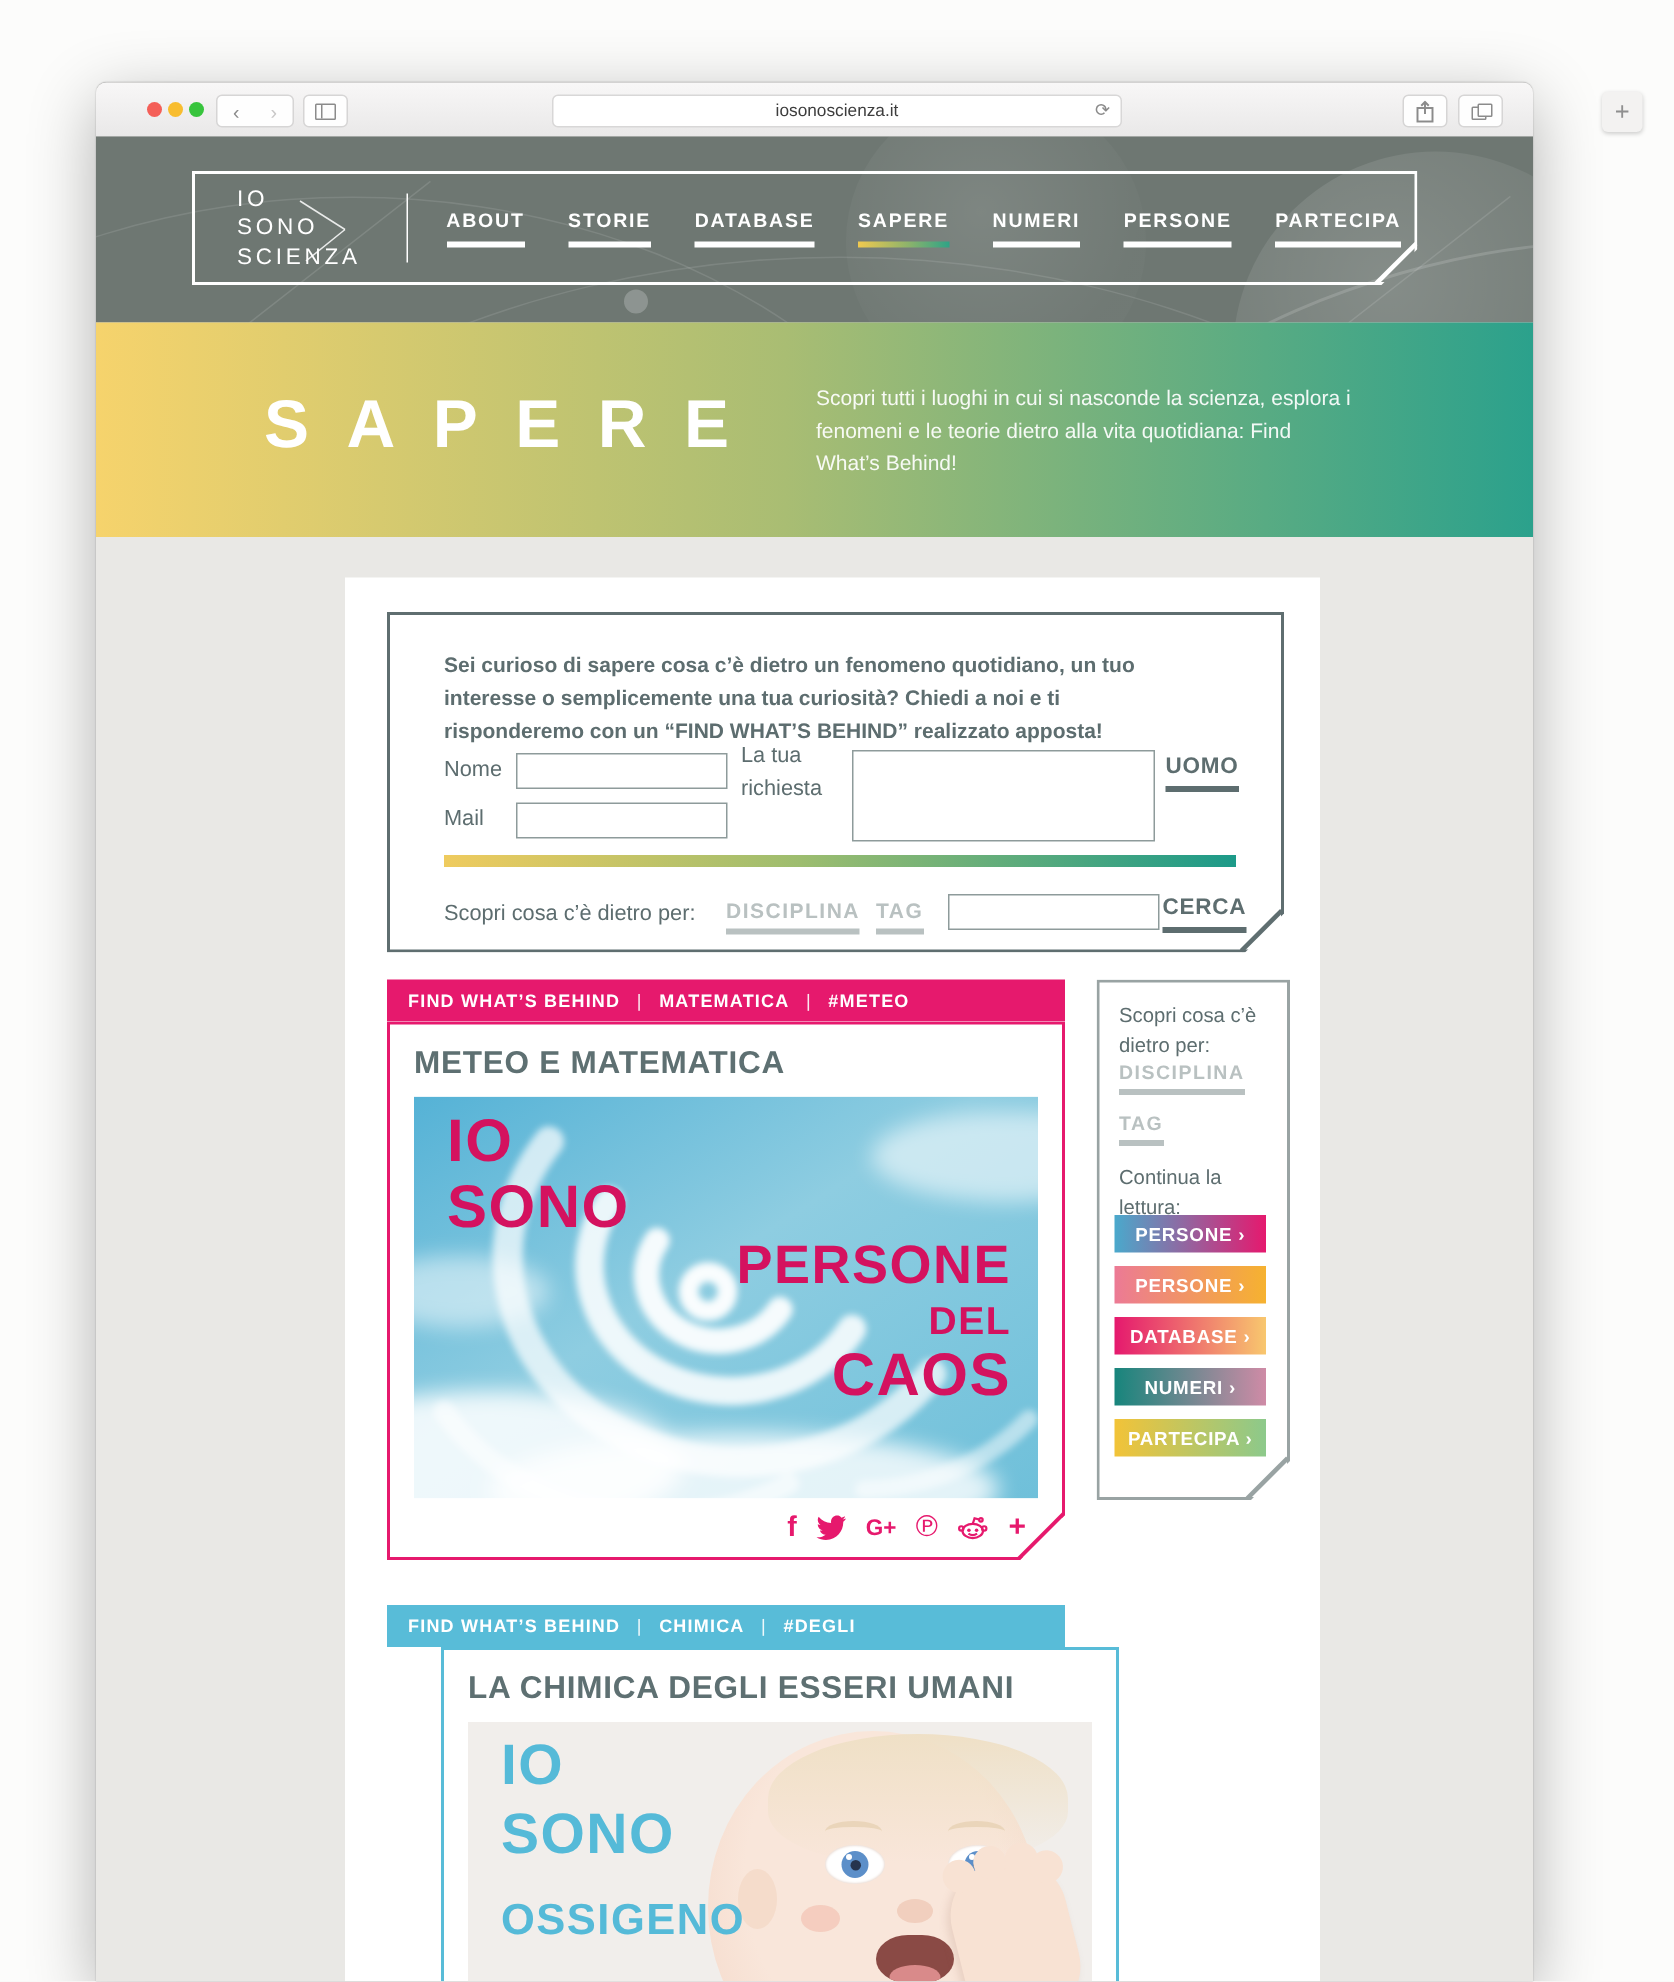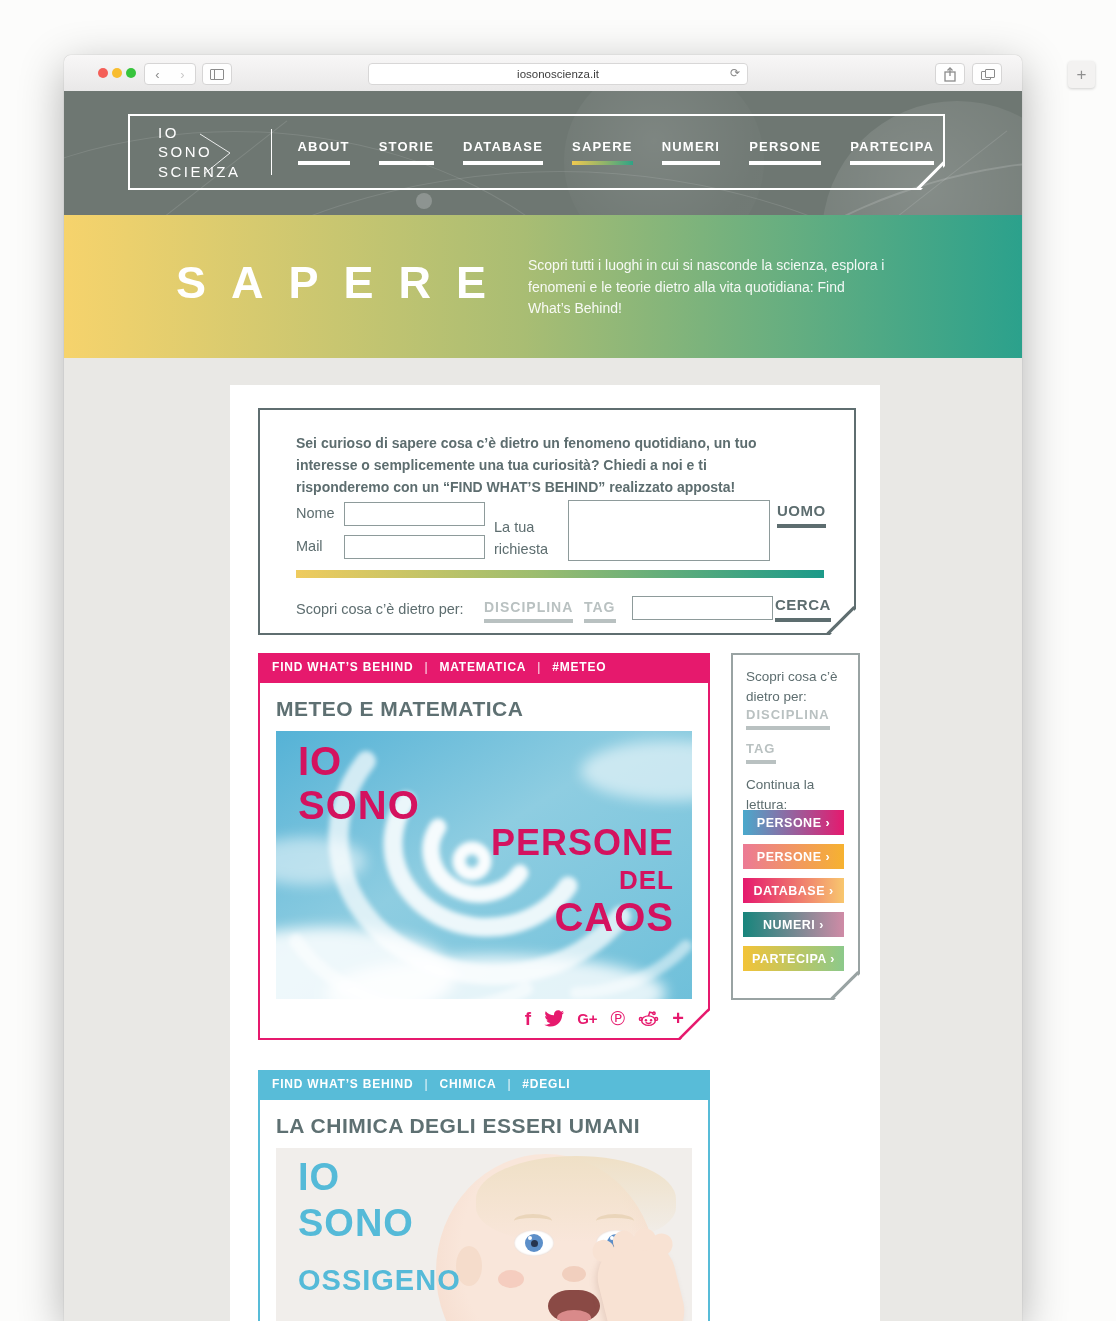--- a/index.html
+++ b/index.html
@@ -52,21 +52,21 @@
   .logo svg{position:absolute;left:0;top:0;pointer-events:none;}
   .logo-divider{width:1px;height:46px;background:#fff;margin:0 26px 0 30px;}
   .mainnav{display:flex;gap:29px;}
   .nav-item{color:#fff;font-size:13px;font-weight:bold;letter-spacing:1.2px;text-align:center;}
   .nav-item .ul{height:3.5px;background:#fff;margin-top:7px;}
   .nav-item.active .ul{background:linear-gradient(90deg,#f0c94f,#8db36b 55%,#2fa386);}
   
   .hero{position:absolute;left:0;top:160px;width:100%;height:143px;
         background:linear-gradient(90deg,#f6d36c,#a9bd73 48%,#2ba18c);}
   .hero-title{position:absolute;left:112px;top:42px;color:#fff;font-size:45px;font-weight:bold;letter-spacing:25px;}
-  .hero-desc{position:absolute;left:464px;top:40px;width:362px;color:rgba(255,255,255,.92);font-size:14px;line-height:1.55;}
+  .hero-desc{position:absolute;left:480px;top:40px;width:362px;color:rgba(255,255,255,.92);font-size:14px;line-height:1.55;}
   
   .white-col{position:absolute;left:166px;top:330px;width:650px;bottom:0;background:#fff;}
   .cutbox{position:absolute;background:#fff;}
   
   .ask{left:194px;top:353px;width:594px;height:223px;border:2px solid #5f6e70;
        clip-path:polygon(0 0,100% 0,100% calc(100% - 26px),calc(100% - 26px) 100%,0 100%);}
   .ask .diag{position:absolute;right:-6px;bottom:11px;width:38px;height:3px;background:#5f6e70;transform:rotate(-45deg);}
   .ask-intro{position:absolute;left:36px;top:22px;width:505px;font-size:14px;font-weight:bold;color:#5d6d6f;line-height:1.58;}
   .flabel{position:absolute;font-size:14.5px;color:#5d6d6f;}
   .finput{position:absolute;border:1px solid #8e9b9b;background:#fff;height:22px;width:131px;padding:0 4px;font-size:13px;color:#444;}
@@ -81,21 +81,21 @@
   
   .cardbar{position:absolute;left:194px;width:452px;height:28px;display:flex;align-items:center;color:#fff;
            font-size:12px;font-weight:bold;letter-spacing:.8px;padding-left:14px;box-sizing:border-box;}
   .bar-pink{background:#e6196d;}
   .bar-blue{background:#58bcd8;}
   .cardbar .pipe{margin:0 11px;font-weight:400;opacity:.9;}
   .cardbody{position:absolute;left:194px;width:452px;background:#fff;box-sizing:border-box;}
   .body1{top:626px;height:359px;border:2px solid #e6196d;
          clip-path:polygon(0 0,100% 0,100% calc(100% - 30px),calc(100% - 30px) 100%,0 100%);}
   .body1 .diag{position:absolute;right:-8px;bottom:12px;width:44px;height:3px;background:#e6196d;transform:rotate(-45deg);}
-  .body2{top:1043px;height:223px;border:2px solid #58bcd8;border-bottom:none;}
+  .body2{top:1043px;height:223px;border:2px solid #58bcd8;border-bottom:none;margin-left:36px;}
   .card-title{position:absolute;left:16px;top:14px;font-size:21px;font-weight:bold;color:#5e7072;letter-spacing:.5px;}
   .artimg{position:absolute;left:16px;top:48px;width:416px;overflow:hidden;}
   .img1{height:268px;}
   .img2{height:173px;background:#f1eeeb;}
   .ovl{position:absolute;font-weight:bold;color:#d4125f;line-height:1;letter-spacing:1px;}
   .ovl.blue{color:#55bad8;}
   
   .social{position:absolute;right:24px;bottom:8px;height:24px;display:flex;align-items:center;gap:13px;color:#e6196d;}
   .social .sic{font-weight:bold;font-size:18px;line-height:1;}
   .social svg{display:block;}
@@ -224,21 +224,21 @@
 
     <div class="white-col"></div>
 
     <div class="cutbox ask">
       <div class="diag"></div>
       <div class="ask-intro">Sei curioso di sapere cosa c’è dietro un fenomeno quotidiano, un tuo interesse o semplicemente una tua curiosità? Chiedi a noi e ti risponderemo con un “FIND WHAT’S BEHIND” realizzato apposta!</div>
       <label class="flabel" style="left:36px;top:95px;">Nome</label>
       <input class="finput" style="left: 84px; top: 92px;">
       <label class="flabel" style="left:36px;top:128px;">Mail</label>
       <input class="finput" style="left: 84px; top: 125px;">
-      <label class="flabel" style="left:234px;top:107px;width:70px;line-height:1.5;">La tua richiesta</label>
+      <label class="flabel" style="left:234px;top:84px;width:70px;line-height:1.5;">La tua richiesta</label>
       <textarea class="ftext" style=""></textarea>
       <div class="ulbtn" style="left:517px;top:92px;">UOMO</div>
       <div class="gradbar"></div>
       <div class="filter-prompt" style="left:36px;top:191px;">Scopri cosa c’è dietro per:</div>
       <div class="ghostlink" style="left:224px;top:189px;">DISCIPLINA</div>
       <div class="ghostlink" style="left:324px;top:189px;">TAG</div>
       <input class="finput" style="left: 372px; top: 186px;">
       <div class="ulbtn" style="left:515px;top:186px;">CERCA</div>
     </div>
 

